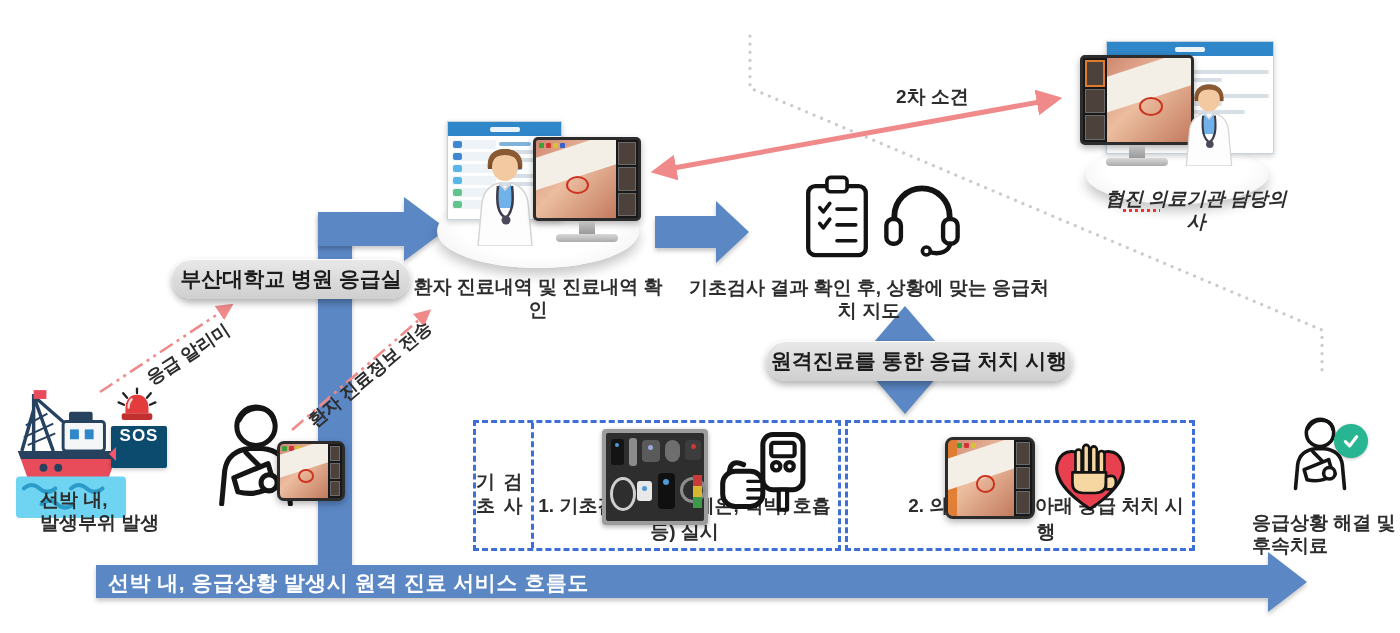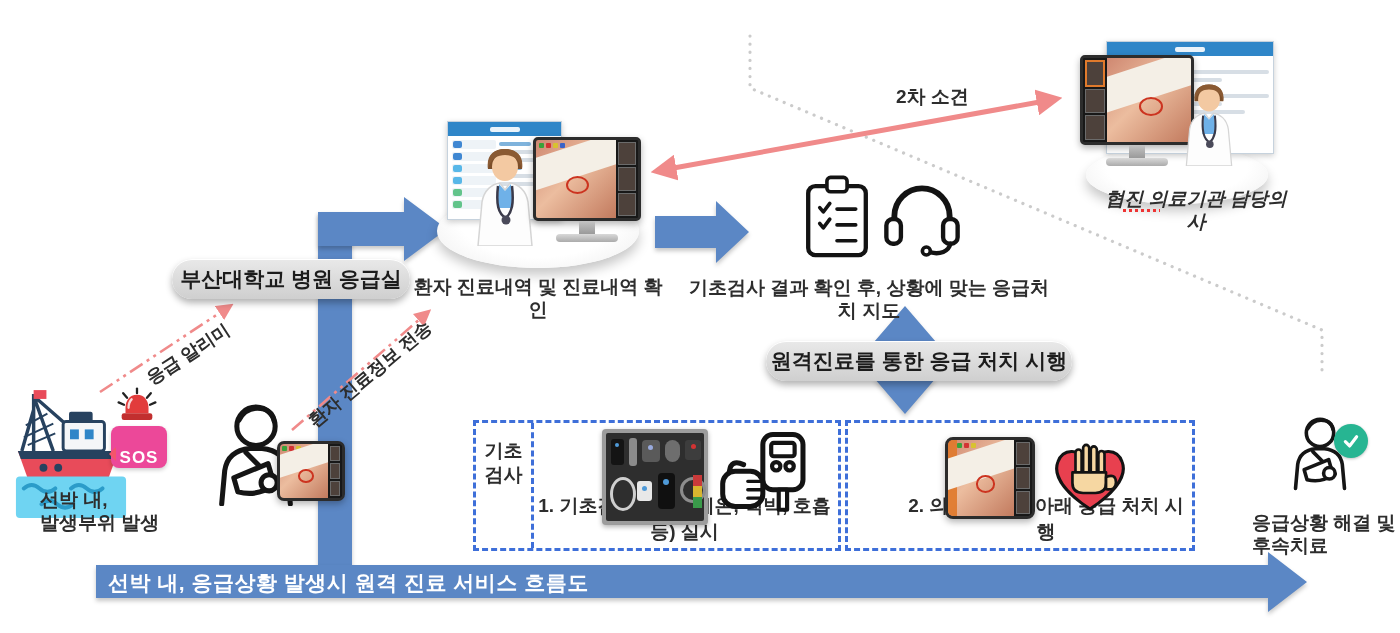--- a/index.html
+++ b/index.html
@@ -11,21 +11,21 @@
   .lbl{position:absolute;font-size:19px;font-weight:600;color:#2d2d2d;line-height:23px;}
   .lbl.center{text-align:center;}
   .pill{position:absolute;background:linear-gradient(#e9e9e9,#cfcfcf);border-radius:21px;
         box-shadow:0 4px 7px rgba(0,0,0,.3), inset 0 1px 0 #fff;
         display:flex;align-items:center;justify-content:center;
         font-size:21px;font-weight:800;color:#1c1c1c;}
   .rot{position:absolute;font-size:18px;font-weight:600;color:#2d2d2d;white-space:nowrap;}
   
   .dbox{position:absolute;border:3px dashed #3E6FD9;box-sizing:border-box;}
   .dbox .tabcol{position:absolute;left:0;top:0;bottom:0;border-right:3px dashed #3E6FD9;
-        display:flex;flex-direction:column;align-items:center;justify-content:flex-start;
+        display:flex;flex-direction:row;align-items:center;justify-content:flex-start;
         padding-top:16px;font-size:19px;font-weight:600;line-height:24px;}
   .dbox .caption{position:absolute;bottom:3px;text-align:center;font-size:19px;font-weight:600;}
   
   .emr{position:absolute;background:#fff;border:1px solid #c6d2dd;box-shadow:0 2px 6px rgba(0,0,0,.2);}
   .emr .ehead{height:14px;background:#2f86c8;display:flex;align-items:center;justify-content:center;}
   .emr .elogo{width:30px;height:5px;background:rgba(255,255,255,.9);border-radius:2px;}
   .emr .ebody{display:flex;gap:3px;padding:4px;}
   .emr .elist{width:42%;display:flex;flex-direction:column;gap:3px;}
   .emr .erow{height:9px;background:#eef3f7;border-radius:2px;position:relative;}
   .emr .erow i{position:absolute;left:1px;top:1px;bottom:1px;width:9px;border-radius:2px;display:block;}
@@ -40,21 +40,21 @@
   .wound .dots{position:absolute;left:4%;top:4%;display:flex;gap:2px;}
   .wound .dots i{width:5px;height:5px;border-radius:1px;display:block;}
   .thumbs{width:22%;background:#181818;display:flex;flex-direction:column;gap:2px;padding:2px;box-sizing:border-box;}
   .thumbs i{flex:1;background:#4d413b;border:1px solid #6b6b6b;display:block;}
   .thumbs i.hl{border:2px solid #e07a2c;}
   .mon .stand{width:16px;height:13px;background:linear-gradient(#c4c4c4,#9a9a9a);margin:0 auto;}
   .mon .base{width:62px;height:8px;background:linear-gradient(#d9d9d9,#ababab);border-radius:4px;margin:0 auto;}
   .ostrip{position:absolute;left:0;top:0;bottom:0;width:9px;background:#e07a2c;opacity:.92;}
   .ellipse{position:absolute;border-radius:50%;background:radial-gradient(ellipse at 50% 35%,#ffffff 55%,#ededed);box-shadow:0 7px 12px rgba(0,0,0,.22);}
   
-  .sos{position:absolute;background:#ec4899;border-radius:8px;display:flex;align-items:flex-end;justify-content:center;
+  .sos{position:absolute;background:#0c4a6e;border-radius:2px;display:flex;align-items:flex-start;justify-content:center;
        color:#fff;font-weight:800;font-size:17px;letter-spacing:1px;box-shadow:0 2px 4px rgba(0,0,0,.2);}
   .sos:after{content:"";position:absolute;left:-9px;bottom:7px;border:7px solid transparent;border-right-color:#F4556A;}
   
   .kit{position:absolute;background:#9c9c9c;border-radius:4px;padding:4px;box-shadow:0 2px 5px rgba(0,0,0,.3);box-sizing:border-box;}
   .kit .kin{position:relative;width:100%;height:100%;background:#2e2e2e;border-radius:2px;}
   .kit .kin i{position:absolute;display:block;}
   .chk{position:absolute;border-radius:50%;background:#27B592;display:flex;align-items:center;justify-content:center;box-shadow:0 1px 3px rgba(0,0,0,.25);}
   .squig{position:absolute;height:3px;
      background:repeating-linear-gradient(90deg,#e33 0 3px,transparent 3px 6px);}
   .bartitle{position:absolute;color:#fff;font-size:21px;font-weight:800;letter-spacing:.5px;}

